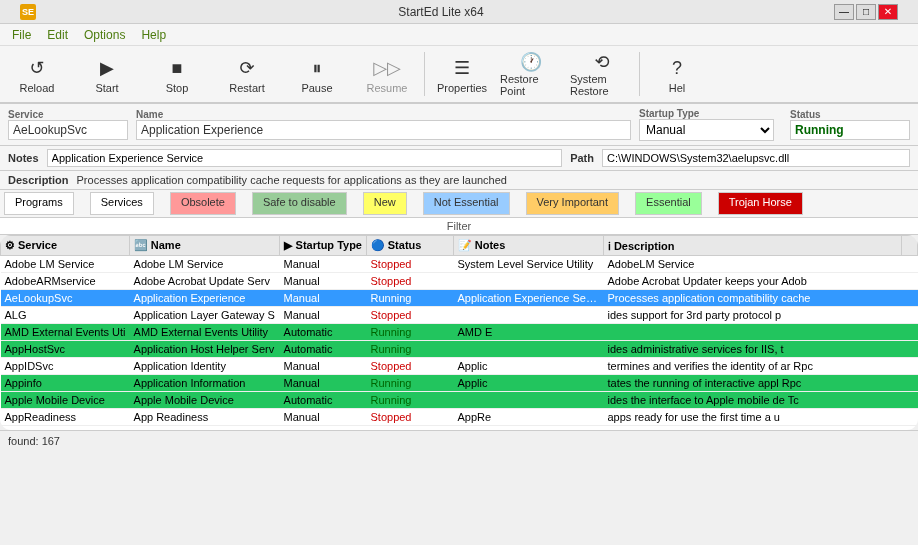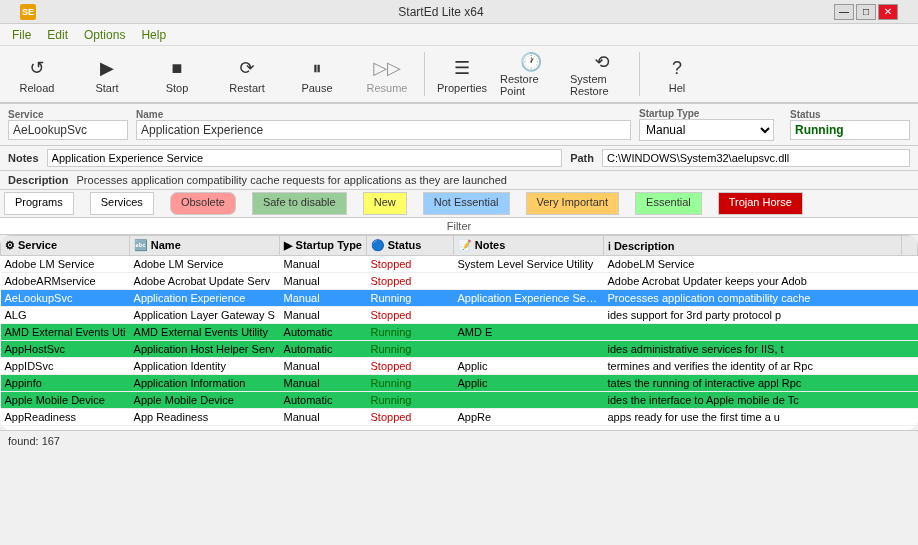--- a/index.html
+++ b/index.html
@@ -46,21 +46,21 @@
     
     .desc-area { display: flex; padding: 3px 8px; background: #f5f5f5; border-bottom: 1px solid #ccc; align-items: center; gap: 8px; }
     .desc-label { font-size: 11px; font-weight: bold; color: #333; }
     .desc-text { font-size: 11px; color: #333; }
 
     
     .category-tabs { display: flex; background: #f5f5f5; border-bottom: 1px solid #ccc; height: 28px; padding: 2px 4px; gap: 16px; }
     .cat-tab { padding: 3px 10px; font-size: 11px; cursor: pointer; border: 1px solid #ccc; background: white; }
     .cat-tab.programs { background: white; }
     .cat-tab.services { background: white; }
-    .cat-tab.obsolete { background: #ff9999; color: #333; border-radius: 7px; }
+    .cat-tab.obsolete { background: #ff9999; color: #333; }
     .cat-tab.safe { background: #99cc99; color: #333; }
     .cat-tab.new { background: #ffff66; color: #333; }
     .cat-tab.not-essential { background: #99ccff; color: #333; }
     .cat-tab.very-important { background: #ffcc66; color: #333; }
     .cat-tab.essential { background: #99ff99; color: #333; }
     .cat-tab.trojan { background: #cc0000; color: white; }
 
     
     .filter-bar { background: white; text-align: center; padding: 2px; border-bottom: 1px solid #ccc; font-size: 11px; color: #555; }
 

